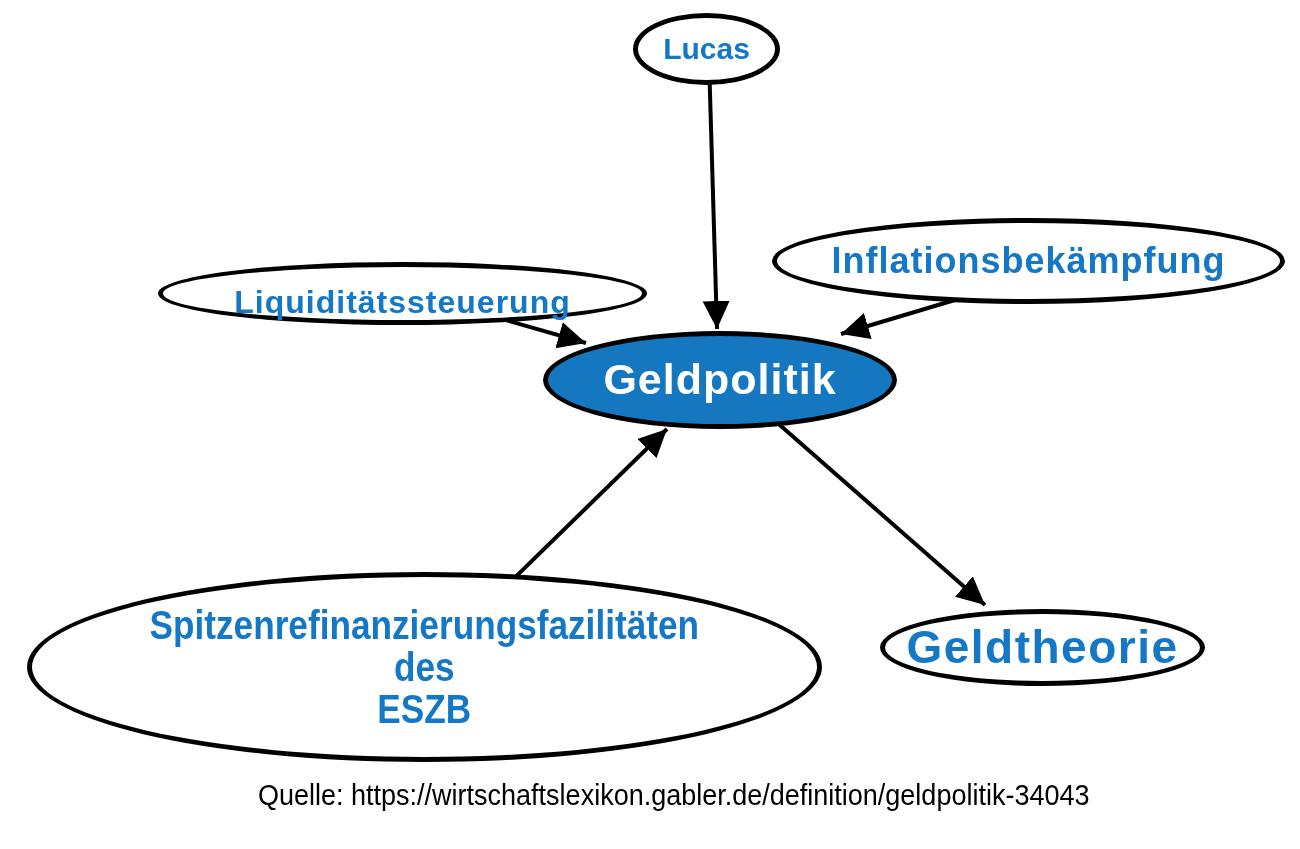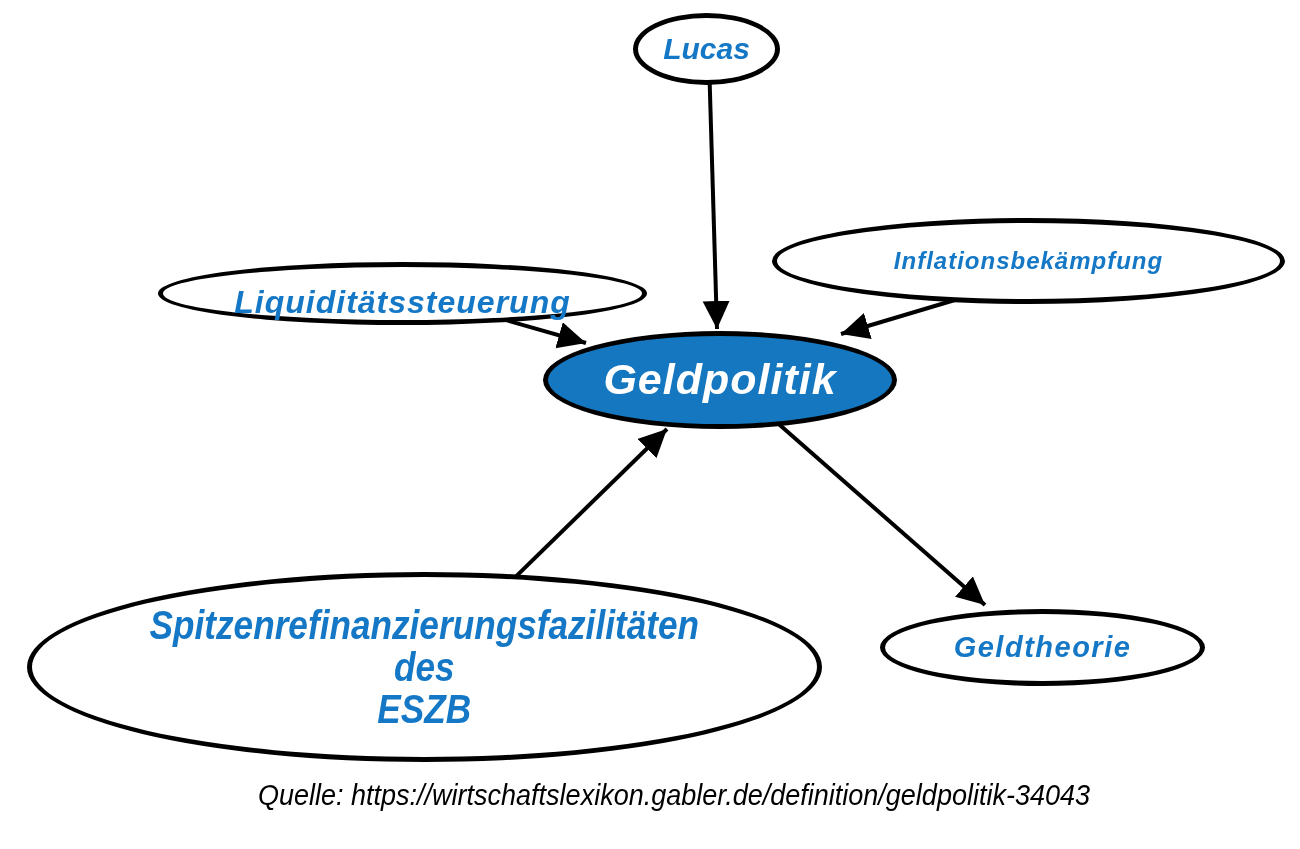--- a/index.html
+++ b/index.html
@@ -1,41 +1,41 @@
 <!DOCTYPE html>
 <html style="--node-text: #1478c6; --node-fill: #ffffff; --primary-fill: #1577bf; --primary-text: #ffffff; --stroke: #000000; --background: #ffffff;"><head>
 <meta charset="utf-8">
 <style>
   :root{
     --node-text:#1478c6; --node-fill:#ffffff; --primary-fill:#1577bf;
     --primary-text:#ffffff; --stroke:#000000; --background:#ffffff;
   }
   *{margin:0;padding:0;box-sizing:border-box;}
   body{background:var(--background);font-family:"Liberation Sans",sans-serif;}
-  .canvas{position:relative;width:1300px;height:849px;background:var(--background);overflow:hidden;font-style:italic;}
+  .canvas{position:relative;width:1300px;height:849px;background:var(--background);overflow:hidden;}
   .edges{position:absolute;left:0;top:0;width:1300px;height:849px;z-index:1;}
   .edges line{stroke:var(--stroke);stroke-width:4;}
   .node{
     position:absolute;z-index:2;
     border:5px solid var(--stroke);border-radius:50%;
     background:var(--node-fill);color:var(--node-text);
     display:flex;align-items:center;justify-content:center;
     font-weight:bold;text-align:center;
   }
   .node .label{white-space:pre-line;line-height:1.05;}
   .node-lucas{left:633px;top:13px;width:147px;height:72px;font-size:30px;}
   .node-liquiditaetssteuerung{left:158px;top:262px;width:489px;height:63px;font-size:32px;letter-spacing:1px;align-items:flex-end;}
-  .node-inflationsbekaempfung{left:772px;top:218px;width:513px;height:86px;font-size:24px;letter-spacing:1px;}
+  .node-inflationsbekaempfung{left:772px;top:218px;width:513px;height:86px;font-size:36px;letter-spacing:1px;}
   .node-geldpolitik{
     left:543px;top:331px;width:354px;height:98px;font-size:43px;letter-spacing:1px;
     background:var(--primary-fill);color:var(--primary-text);
   }
   .node-eszb{left:27px;top:572px;width:795px;height:190px;font-size:40px;}
   .node-eszb .label{transform:scaleX(0.88);}
-  .node-geldtheorie{left:880px;top:609px;width:325px;height:77px;font-size:29px;letter-spacing:1.5px;}
+  .node-geldtheorie{left:880px;top:609px;width:325px;height:77px;font-size:46px;letter-spacing:1.5px;}
   .caption{
     position:absolute;z-index:2;left:258px;top:778px;
     font-size:30px;color:#000;white-space:nowrap;
     transform:scaleX(0.9);transform-origin:left center;
   }
 </style>
 </head>
 <body>
 
 <div class="canvas">

